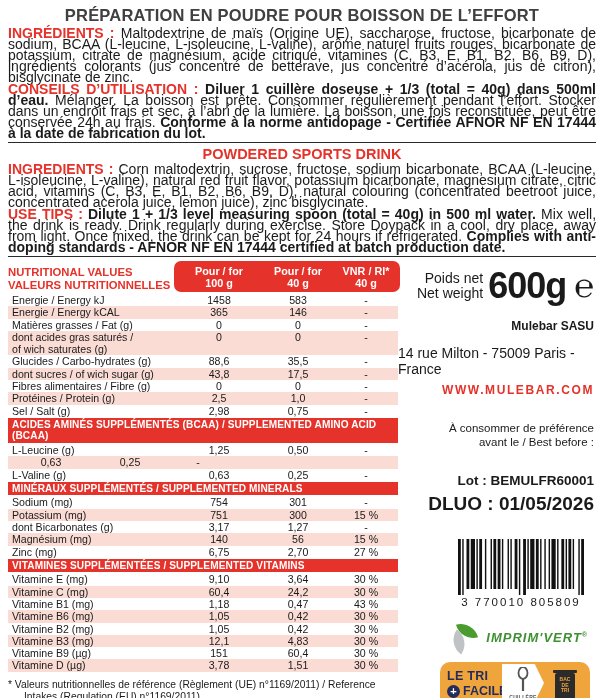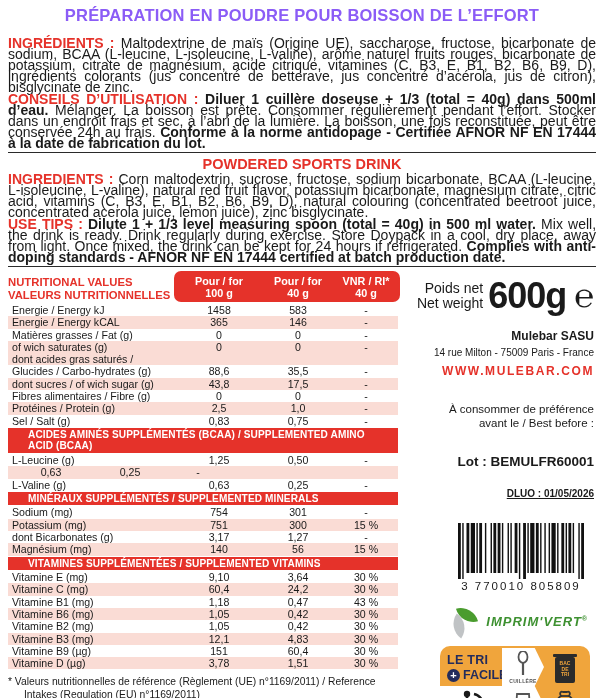--- a/index.html
+++ b/index.html
@@ -1,19 +1,19 @@
 <!DOCTYPE html>
 <html><head>
 <meta charset="utf-8">
 <style>
   html,body{margin:0;padding:0;background:#fff;}
   body{width:604px;height:698px;font-family:"Liberation Sans",sans-serif;color:#1a1a1a;overflow:hidden;}
   .root{box-sizing:border-box;width:604px;height:698px;padding:5px 8px;position:relative;}
 
-  .main-title{color:#8b5cf6;font-weight:bold;font-size:16.5px;text-align:center;letter-spacing:.2px;margin:1px 0 13px;}
+  .main-title{color:#404040;font-weight:bold;font-size:16.5px;text-align:center;letter-spacing:.2px;margin:1px 0 3px;}
   .para{font-size:14px;line-height:11px;text-align:justify;margin:0 0 1px;}
   .red-label{color:#e5322a;font-weight:bold;}
   .b{font-weight:bold;}
   .rule{border:none;border-top:1.6px solid #2a2a2a;margin:3px 0;}
   .sub-title{color:#e5322a;font-weight:bold;font-size:14.5px;text-align:center;margin:1px 0 2px;}
 
   .bottom{display:flex;margin-top:4px;}
   .left-col{width:390px;flex:none;}
   .right-col{width:196px;flex:none;display:flex;flex-direction:column;align-items:flex-end;padding-top:4px;}
 
@@ -21,34 +21,34 @@
   .t-head{display:flex;margin-bottom:2px;}
   .t-title{width:166px;flex:none;color:#e5322a;font-weight:bold;font-size:11.3px;line-height:13px;padding-top:5px;}
   .t-band{flex:1;background:#e5322a;border-radius:7px;color:#fff;display:flex;align-items:center;padding:3px 2px;}
   .t-band .hc{font-weight:bold;font-size:10.8px;line-height:12px;text-align:center;}
   .hc0{width:86px;}.hc1{width:72px;}.hc2{width:64px;}
   .t-row{display:flex;font-size:10.6px;line-height:12.3px;align-items:flex-start;}
   .t-row.stripe{background:#fadcd5;}
   .t-row .lbl{flex:1;padding-left:4px;}
   .t-row .v{flex:none;text-align:center;}
   .v0{width:86px;}.v1{width:72px;}.v2{width:64px;}
-  .t-sec{background:#e5322a;color:#fff;font-weight:bold;font-size:10.1px;line-height:11.5px;padding:1px 20px;margin:1px 0;letter-spacing:.1px;}
+  .t-sec{background:#e5322a;color:#fff;font-weight:bold;font-size:10.1px;line-height:11.5px;padding:1px 4px;margin:1px 0;letter-spacing:.1px;}
   .footnote{font-size:10.3px;line-height:12.5px;margin-top:7px;padding-left:16px;text-indent:-16px;}
 
   
   .weight-row{display:flex;align-items:center;}
   .weight-labels{font-size:14px;line-height:15px;text-align:right;margin-right:5px;font-weight:500;}
   .weight-value{font-size:36px;font-weight:600;letter-spacing:-1px;}
   .e-mark{font-size:33px;font-weight:bold;margin-left:8px;line-height:30px;}
   .company{font-weight:bold;font-size:12px;margin-top:12px;}
-  .address{font-size:10px;margin-top:4px;}
+  .address{font-size:14px;margin-top:12px;}
   .website{color:#e5322a;font-weight:bold;font-size:12px;letter-spacing:1.6px;margin-top:6px;}
   .best-before{font-size:11.5px;line-height:14px;text-align:right;margin-top:24px;}
   .lot{font-weight:bold;font-size:13.5px;margin-top:24px;}
-  .dluo{font-weight:bold;font-size:10px;margin-top:19px;text-decoration:underline;}
+  .dluo{font-weight:bold;font-size:19px;margin-top:5px;}
   .barcode-box{margin-top:24px;display:flex;flex-direction:column;align-items:center;margin-right:10px;}
   .barcode-digits{font-size:11.5px;letter-spacing:2px;margin-top:1px;}
   .imprimvert{display:flex;align-items:center;margin-top:14px;margin-right:6px;}
   .leaf-wrap{position:relative;width:30px;height:30px;margin-right:6px;}
   .leaf{position:absolute;width:18px;height:18px;border-radius:0 100% 0 100%;}
   .leaf.green{background:#4a9c2e;left:8px;top:0;transform:rotate(-15deg);}
   .leaf.gray{background:#b9bdbf;left:0;top:11px;transform:rotate(35deg);opacity:.9;}
   .iv-text{color:#3e9131;font-weight:bold;font-style:italic;font-size:13px;letter-spacing:1px;}
   .iv-r{color:#3e9131;font-size:7px;vertical-align:super;}
 
@@ -127,22 +127,22 @@
             <div class="v v2">-</div>
           </div>
           <div class="t-row">
             <div class="lbl">Matières grasses / Fat (g)</div>
             <div class="v v0">0</div>
             <div class="v v1">0</div>
             <div class="v v2">-</div>
           </div>
           <div class="t-row stripe">
             <div class="lbl">
+              <div>dont acides gras saturés /</div>
               <div>of wich saturates (g)</div>
-              <div>dont acides gras saturés /</div>
             </div>
             <div class="v v0">0</div>
             <div class="v v1">0</div>
             <div class="v v2">-</div>
           </div>
           <div class="t-row">
             <div class="lbl">Glucides / Carbo-hydrates (g)</div>
             <div class="v v0">88,6</div>
             <div class="v v1">35,5</div>
             <div class="v v2">-</div>
@@ -160,21 +160,21 @@
             <div class="v v2">-</div>
           </div>
           <div class="t-row stripe">
             <div class="lbl">Protéines / Protein (g)</div>
             <div class="v v0">2,5</div>
             <div class="v v1">1,0</div>
             <div class="v v2">-</div>
           </div>
           <div class="t-row">
             <div class="lbl">Sel / Salt (g)</div>
-            <div class="v v0">0,83</div>
+            <div class="v v0">2,98</div>
             <div class="v v1">0,75</div>
             <div class="v v2">-</div>
           </div>
           <div class="t-sec">ACIDES AMINÉS SUPPLÉMENTÉS (BCAA) / SUPPLEMENTED AMINO ACID (BCAA)</div>
           <div class="t-row">
             <div class="lbl">L-Leucine (g)</div>
             <div class="v v0">1,25</div>
             <div class="v v1">0,50</div>
             <div class="v v2">-</div>
           </div>
@@ -206,20 +206,26 @@
             <div class="lbl">dont Bicarbonates (g)</div>
             <div class="v v0">3,17</div>
             <div class="v v1">1,27</div>
             <div class="v v2">-</div>
           </div>
           <div class="t-row stripe">
             <div class="lbl">Magnésium (mg)</div>
             <div class="v v0">140</div>
             <div class="v v1">56</div>
             <div class="v v2">15 %</div>
+          </div>
+          <div class="t-row">
+            <div class="lbl">Zinc (mg)</div>
+            <div class="v v0">6,75</div>
+            <div class="v v1">2,70</div>
+            <div class="v v2">27 %</div>
           </div>
           <div class="t-sec">VITAMINES SUPPLÉMENTÉES / SUPPLEMENTED VITAMINS</div>
           <div class="t-row">
             <div class="lbl">Vitamine E (mg)</div>
             <div class="v v0">9,10</div>
             <div class="v v1">3,64</div>
             <div class="v v2">30 %</div>
           </div>
           <div class="t-row stripe">
             <div class="lbl">Vitamine C (mg)</div>

